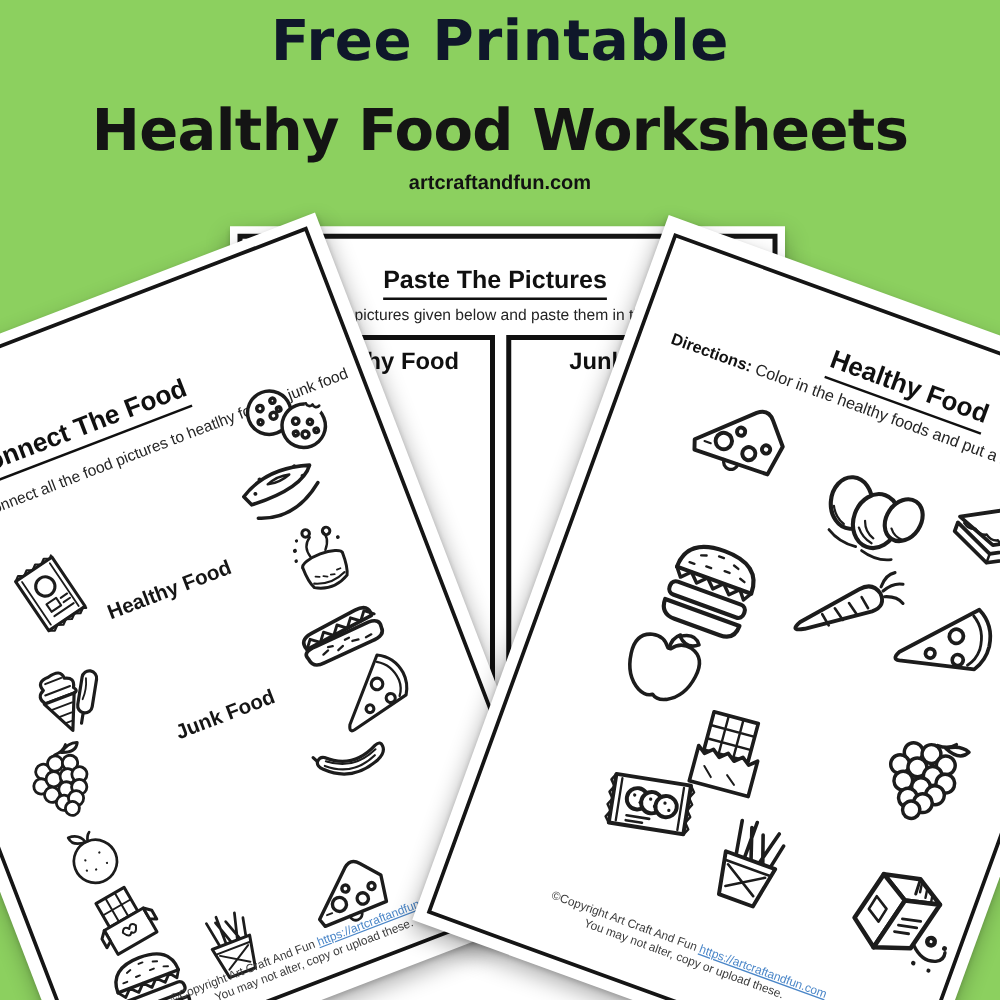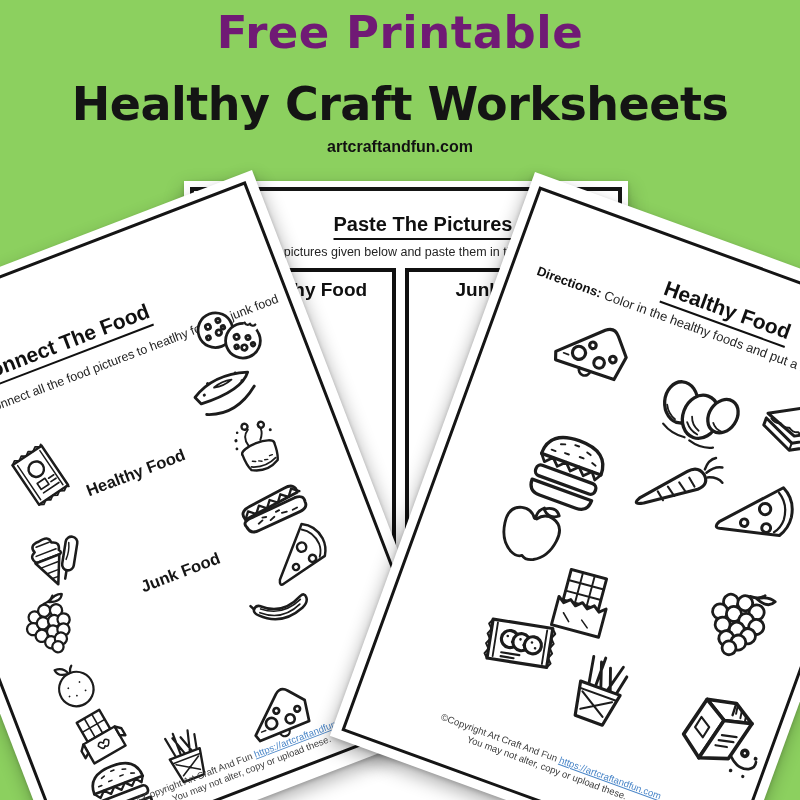--- a/index.html
+++ b/index.html
@@ -1,40 +1,40 @@
 <!DOCTYPE html>
 <html><head>
 <meta charset="utf-8">
 <style>
   html,body{margin:0;padding:0;}
   .stage{position:relative;width:800px;height:800px;background:#8CD05F;overflow:hidden;
          font-family:"Liberation Sans",sans-serif;}
   
   .hero{position:absolute;left:0;top:0;width:800px;z-index:6;text-align:center;pointer-events:none;}
   .hero-title{margin:0;padding-top:6px;font-family:"DejaVu Sans","Liberation Sans",sans-serif;
-              font-size:45px;font-weight:800;color:#701a75;letter-spacing:.5px;}
+              font-size:45px;font-weight:800;color:#0f172a;letter-spacing:.5px;}
   .hero-sub{margin:0;padding-top:18px;font-family:"DejaVu Sans","Liberation Sans",sans-serif;
             font-size:46px;font-weight:800;color:#141414;letter-spacing:-.5px;}
   .site{margin:0;padding-top:7px;font-size:16px;font-weight:700;color:#121212;}
   
   .sheet{position:absolute;background:#ffffff;overflow:hidden;
          box-shadow:0 8px 18px rgba(0,0,0,.30), 0 2px 4px rgba(0,0,0,.18);}
   .sheet-paste{left:184px;top:181px;width:444px;height:640px;z-index:1;}
   .sheet-connect{left:-178px;top:170px;width:430px;height:590px;z-index:2;
                  transform:rotate(-21deg);transform-origin:100% 0;}
   .sheet-color{left:535px;top:172px;width:430px;height:600px;z-index:3;
                transform:rotate(20deg);transform-origin:0 0;}
   .frame{position:absolute;border:3.2px solid #151515;}
   .frame-connect{left:10px;right:10px;top:8px;bottom:13px;}
   .frame-paste{left:6px;right:6px;top:6px;bottom:6px;border-width:4px;}
   .frame-color{left:9px;right:9px;top:12px;bottom:9px;border-width:3.6px;}
   .ws-title{position:absolute;font-weight:700;color:#101010;white-space:nowrap;
             border-bottom:2.6px solid #101010;padding-bottom:2px;}
   .t-connect{left:50%;top:82px;transform:translateX(-151%);left:191px;transform:translateX(-50%);font-size:21px;}
-  .t-paste{left:239px;top:32px;transform:translateX(-50%);font-size:20px;}
+  .t-paste{left:212px;top:32px;transform:translateX(-50%);font-size:20px;}
   .t-color{left:228px;top:52px;transform:translateX(-50%);font-size:21px;}
   .ws-instr{position:absolute;font-size:12.5px;color:#242424;white-space:nowrap;}
   .i-connect{left:50%;top:122px;transform:translateX(-50%);}
   .i-paste{left:222px;top:64px;transform:translateX(-50%);}
   .i-color{left:36px;top:84px;font-size:13px;}
   .i-color b{color:#101010;}
   .zone-label{position:absolute;transform:translate(-50%,-50%);font-weight:700;
               font-size:16.5px;color:#151515;white-space:nowrap;}
   
   .col-box{position:absolute;top:87px;height:430px;border:4px solid #101010;background:#fff;}
@@ -52,21 +52,21 @@
              stroke-linecap:round;stroke-linejoin:round;overflow:visible;}
   .defs{position:absolute;width:0;height:0;}
 </style>
 </head>
 <body>
 
 <div class="stage">
 
   <div class="hero">
     <div class="hero-title">Free Printable</div>
-    <div class="hero-sub">Healthy Craft Worksheets</div>
+    <div class="hero-sub">Healthy Food Worksheets</div>
     <div class="site">artcraftandfun.com</div>
   </div>
 
   <div class="sheet sheet-paste">
     <div class="frame frame-paste"></div>
     <div class="ws-title t-paste">Paste The Pictures</div>
     <div class="ws-instr i-paste">Cut the pictures given below and paste them in the right box</div>
     <div class="col-box col-left">
       <div class="col-head">Healthy Food</div>
     </div>

